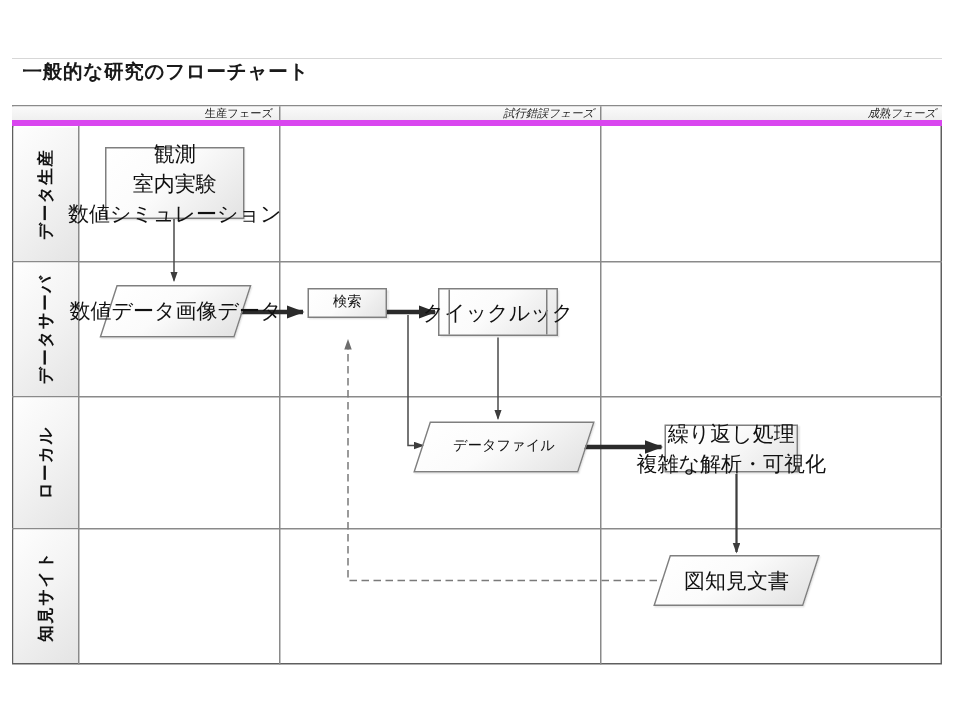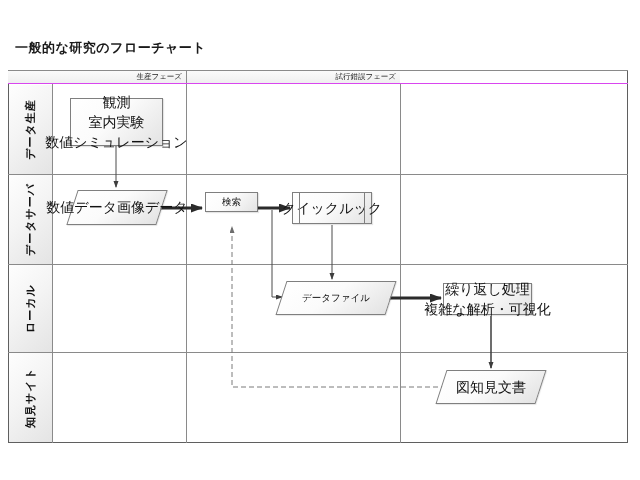--- a/index.html
+++ b/index.html
@@ -26,32 +26,32 @@
     border-bottom: 1px solid #8a8a8a;
     display: flex; align-items: flex-start;
     padding-left: 7px;
     background: #fff;
     z-index: 1;
   }
   .title-row .title { font-size: 13px; font-weight: bold; letter-spacing: 0.5px; }
 
   .phase-row {
     position: absolute; left: 8px; top: 71px; width: 620px; height: 13px;
-    border-bottom: 1px solid #d946ef;
+    border-bottom: 4px solid #d946ef;
     display: flex;
     z-index: 1;
   }
   .phase-cell {
     height: 100%;
     background: linear-gradient(#fafafa, #efefef);
     display: flex; align-items: center; justify-content: flex-end;
     padding-right: 4px;
     font-size: 7.5px; color: #222;
   }
-  .phase-cell + .phase-cell { border-left: 1px solid #8a8a8a; }
+  .phase-cell + .phase-cell { border-left: 1px solid #8a8a8a; font-style: italic; }
   .phase-c1 { width: 178px; }
   .phase-c2 { width: 214px; }
   .phase-c3 { flex: 1; }
 
   .gridline { position: absolute; background: #8a8a8a; z-index: 1; }
   .v-label-col   { left: 52px;  top: 84px; width: 1px; height: 359px; }
   .v-col1        { left: 186px; top: 84px; width: 1px; height: 359px; }
   .v-col2        { left: 400px; top: 84px; width: 1px; height: 359px; }
   .h-lane1       { left: 8px; top: 174px; width: 620px; height: 1px; }
   .h-lane2       { left: 8px; top: 264px; width: 620px; height: 1px; }
@@ -116,20 +116,23 @@
   <div class="title-row">
     <span class="title">一般的な研究のフローチャート</span>
   </div>
 
   <div class="phase-row">
     <div class="phase-cell phase-c1">
       <span>生産フェーズ</span>
     </div>
     <div class="phase-cell phase-c2">
       <span>試行錯誤フェーズ</span>
+    </div>
+    <div class="phase-cell phase-c3">
+      <span>成熟フェーズ</span>
     </div>
   </div>
 
   <div class="gridline v-label-col"></div>
   <div class="gridline v-col1"></div>
   <div class="gridline v-col2"></div>
   <div class="gridline h-lane1"></div>
   <div class="gridline h-lane2"></div>
   <div class="gridline h-lane3"></div>
 

